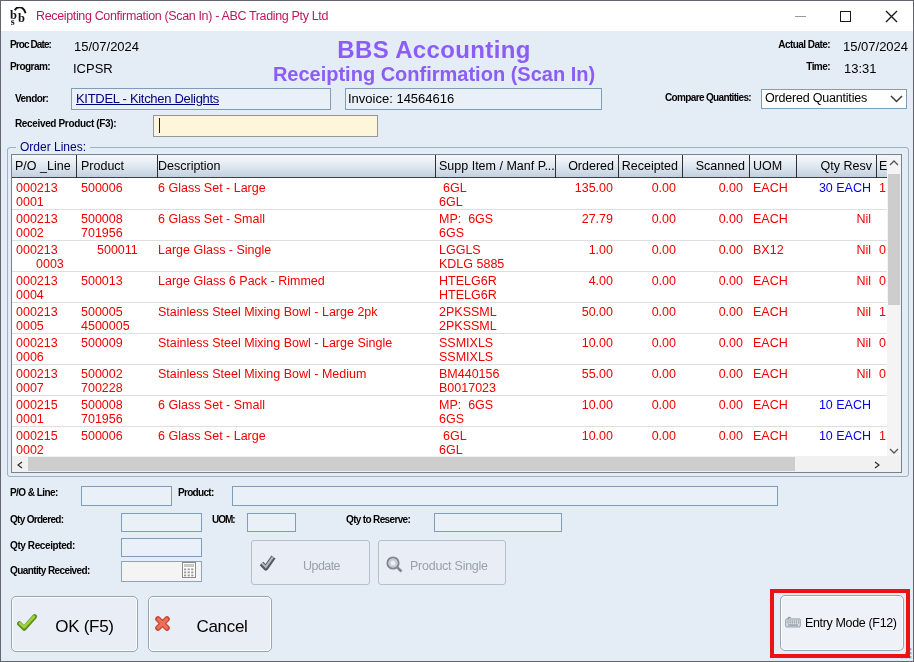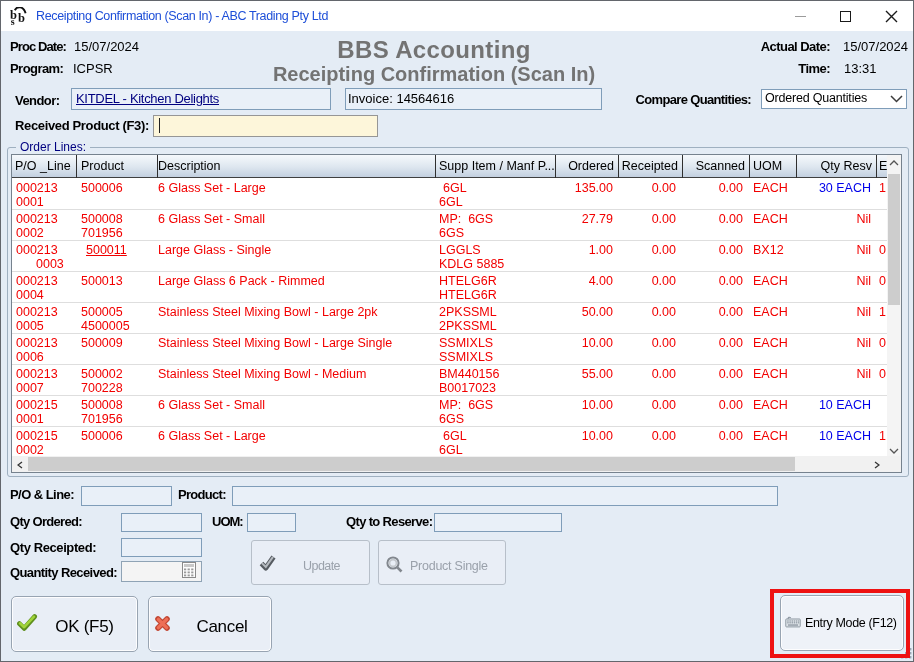--- a/index.html
+++ b/index.html
@@ -1,25 +1,25 @@
 <!DOCTYPE html>
 <html><head>
 <meta charset="utf-8">
 <style>
 * { margin:0; padding:0; box-sizing:border-box; }
 html,body { width:914px; height:662px; }
 body { font-family:"Liberation Sans", sans-serif; }
 #win { position:relative; width:914px; height:662px; border:1px solid #63666c; background:#e4ecf5; overflow:hidden; }
 #titlebar { position:absolute; left:0; top:0; width:912px; height:30px; background:#ffffff; }
-#titletext { position:absolute; left:35px; top:8px; font-size:12.5px; letter-spacing:-0.35px; color:#1d4ed8; white-space:nowrap; }
+#titletext { position:absolute; left:35px; top:8px; font-size:12.5px; letter-spacing:-0.35px; color:#be185d; white-space:nowrap; }
 .abs { position:absolute; white-space:nowrap; }
 .b { font-weight:bold; }
-.lbl { font-size:13px; font-weight:bold; color:#000; letter-spacing:-0.55px; }
+.lbl { font-size:10px; font-weight:bold; color:#000; letter-spacing:-0.55px; }
 .val { font-size:13px; color:#000; }
-.navy { color:#737373; }
+.navy { color:#8b5cf6; }
 .inp { position:absolute; border:1px solid #7f9db9; background:#e9f0f8; }
 .red { color:#f20000; }
 .blue { color:#0000ea; }
 #ordfs { position:absolute; left:6px; top:146px; width:902px; height:330px; border:1px solid #9fb0c0; border-radius:3px; }
 #ordlegend { position:absolute; left:8px; top:-8px; background:#e4ecf5; padding:0 4px; font-size:12px; color:#000080; }
 #tbl { position:absolute; left:10px; top:153px; width:891px; height:319px; border:1px solid #76828e; background:#ffffff; overflow:hidden; }
 #thead { position:absolute; left:0; top:0; width:875px; height:23px; background:linear-gradient(#f6f9fc, #dde6ef 55%, #c3d0e0); border-bottom:1px solid #3f3f3f; font-size:12.5px; color:#000; }
 .hsep { position:absolute; top:0; width:1px; height:23px; background:#2f2f2f; }
 .hcell { position:absolute; top:4px; }
 #rows { position:absolute; left:0; top:24px; width:875px; height:277px; overflow:hidden; }
@@ -131,21 +131,21 @@
           <span class="c l2 red" style="left:427px;">6GS</span>
           <span class="c l1 red" style="right:274px;">27.79</span>
           <span class="c l1 red" style="right:211px;">0.00</span>
           <span class="c l1 red" style="right:144px;">0.00</span>
           <span class="c l1 red" style="left:741px;">EACH</span>
           <span class="c l1 red" style="right:16px;">Nil</span>
         </div>
       <div class="row">
           <span class="c l1 red" style="left:4px;">000213</span>
           <span class="c l2 red" style="left:16px;margin-left:8px;">0003</span>
-          <span class="c l1 red" style="left:74px;text-decoration:underline;">500011</span>
+          <span class="c l1 red" style="left:85px;">500011</span>
           <span class="c l1 red" style="left:146px;">Large Glass - Single</span>
           <span class="c l1 red" style="left:427px;">LGGLS</span>
           <span class="c l2 red" style="left:427px;">KDLG 5885</span>
           <span class="c l1 red" style="right:274px;">1.00</span>
           <span class="c l1 red" style="right:211px;">0.00</span>
           <span class="c l1 red" style="right:144px;">0.00</span>
           <span class="c l1 red" style="left:741px;">BX12</span>
           <span class="c l1 red" style="right:16px;">Nil</span>
           <span class="c l1 red" style="left:867px;">0</span>
         </div>

